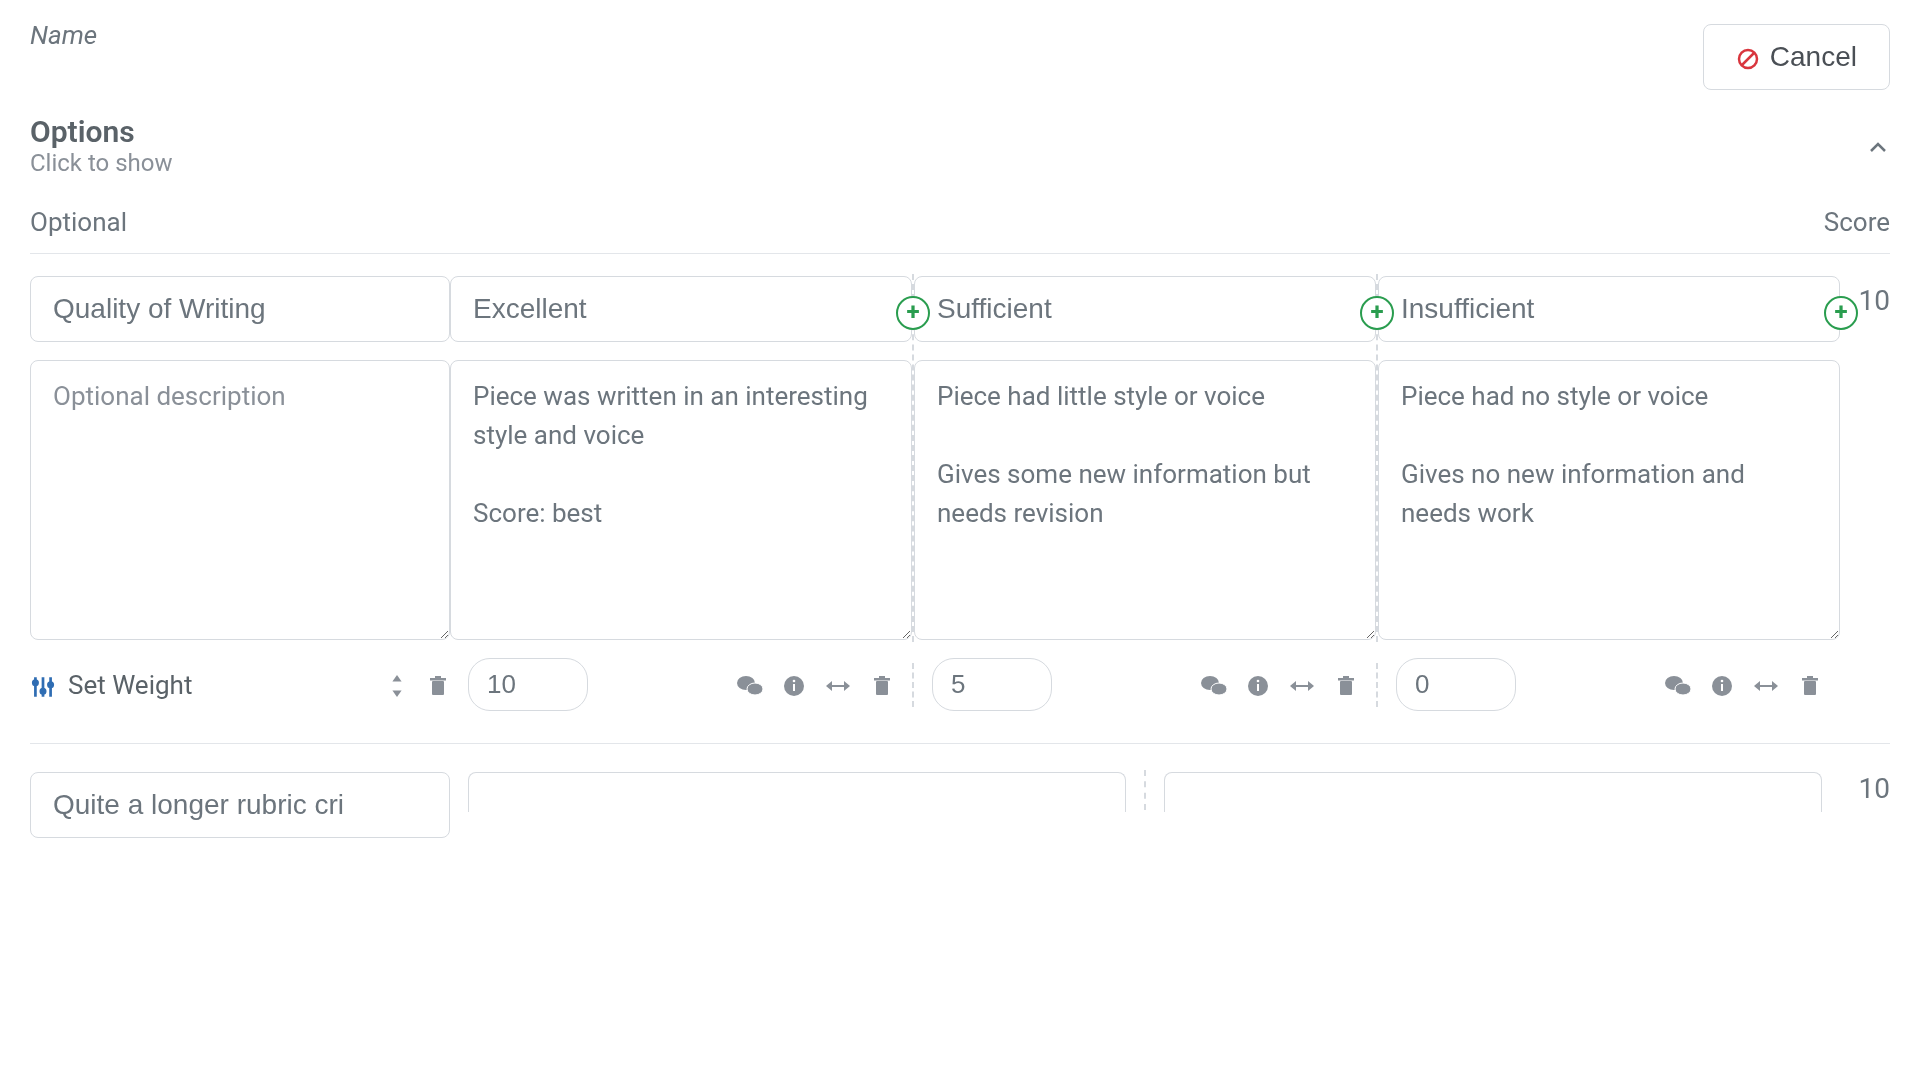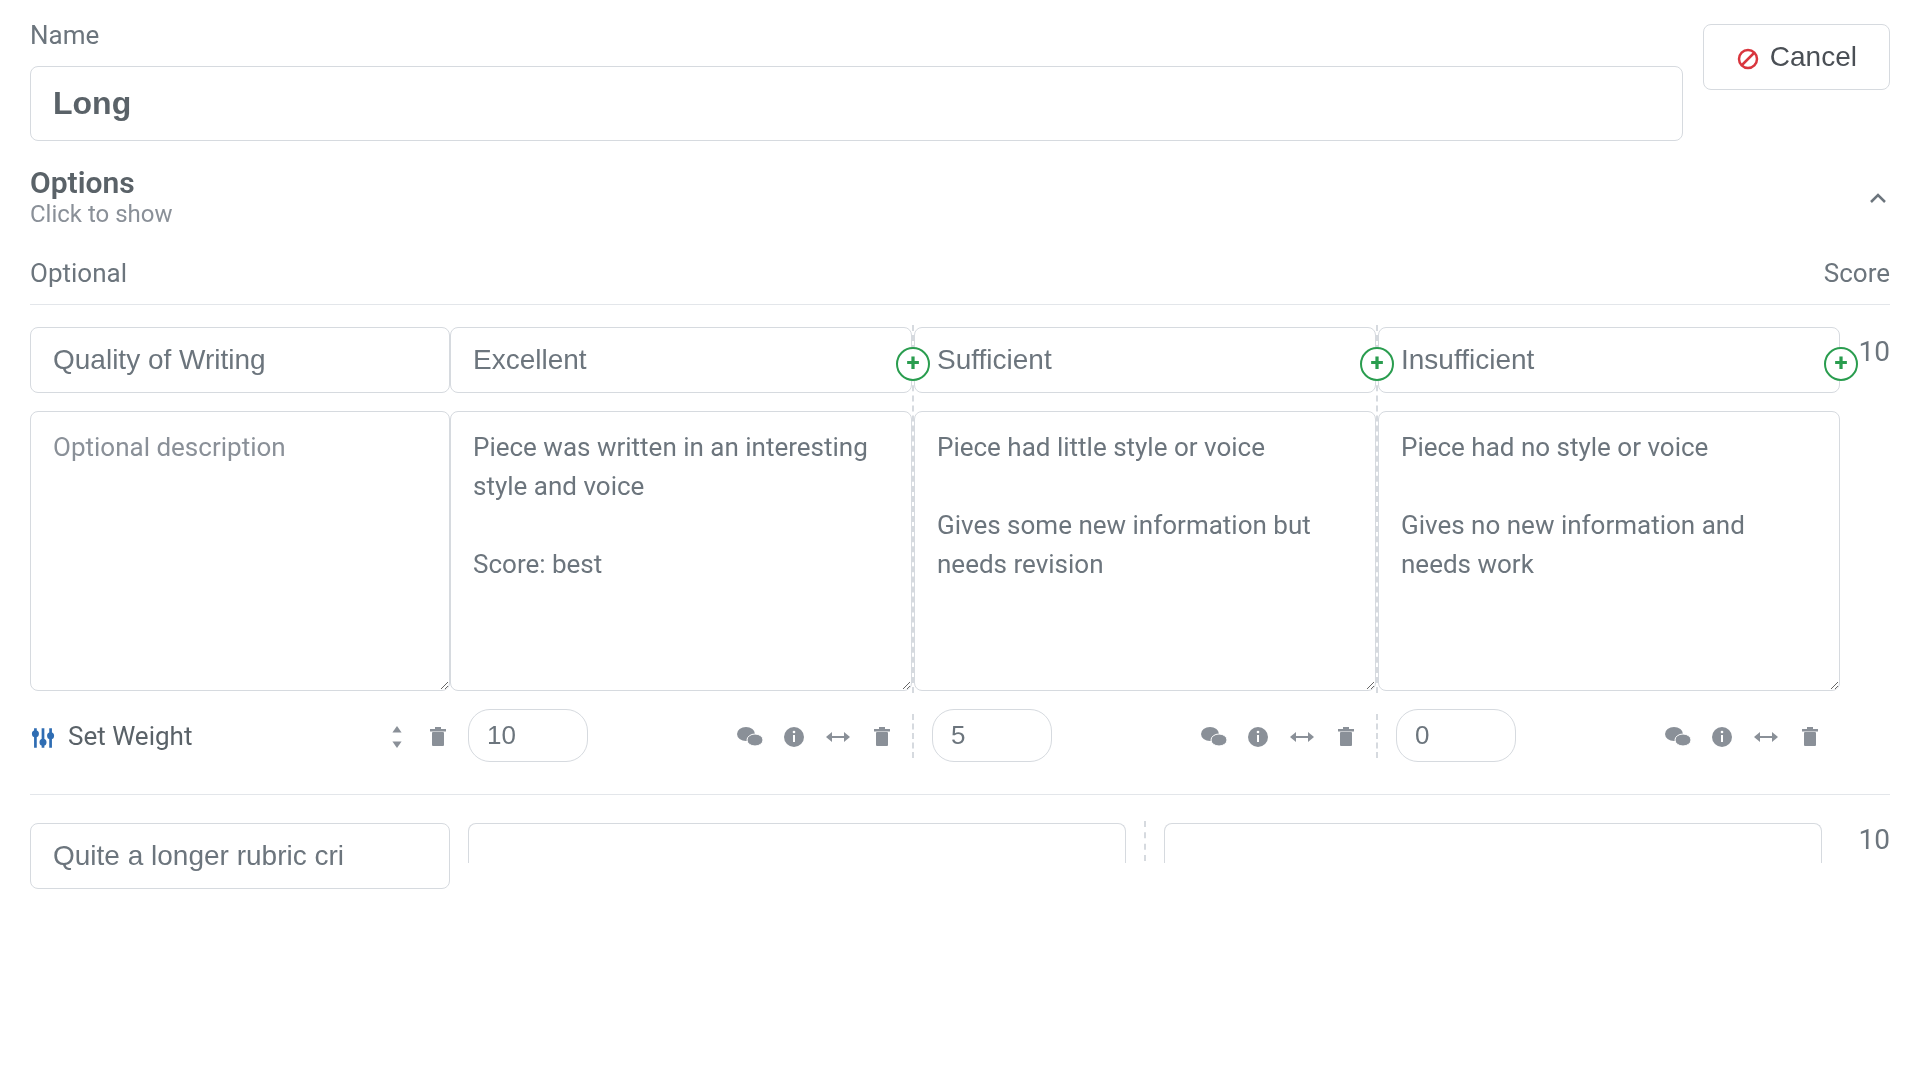--- a/index.html
+++ b/index.html
@@ -19,21 +19,22 @@
   gap: 20px;
   align-items: flex-start;
   margin-bottom: 24px;
 }
 .name-block {
   flex: 1;
 }
 .label {
   color: #6c757d;
   font-size: 26px;
-  margin-bottom: 16px;
+  margin-bottom: 24px;
+  font-style: italic;
 }
 .name-input {
   width: 100%;
   padding: 18px 22px;
   border: 1px solid #d6dadf;
   border-radius: 8px;
   font-size: 32px;
   font-weight: 600;
   color: #5a6268;
   outline: none;
@@ -247,21 +248,20 @@
   display: inline-block;
   vertical-align: middle;
 }
 </style>
 </head>
 <body>
 
 <div class="top-row">
   <div class="name-block">
     <div class="label">Name</div>
-    <input class="name-input" type="text" value="Long" style="">
   </div>
   <button class="cancel-btn">
     <span class="cancel-icon">
       <svg width="24" height="24" viewBox="0 0 24 24" fill="none" stroke="currentColor" stroke-width="2.5">
           <circle cx="12" cy="12" r="9"></circle>
           <line x1="6" y1="18" x2="18" y2="6"></line>
         </svg>
     </span>
     <span>Cancel</span>
   </button>

